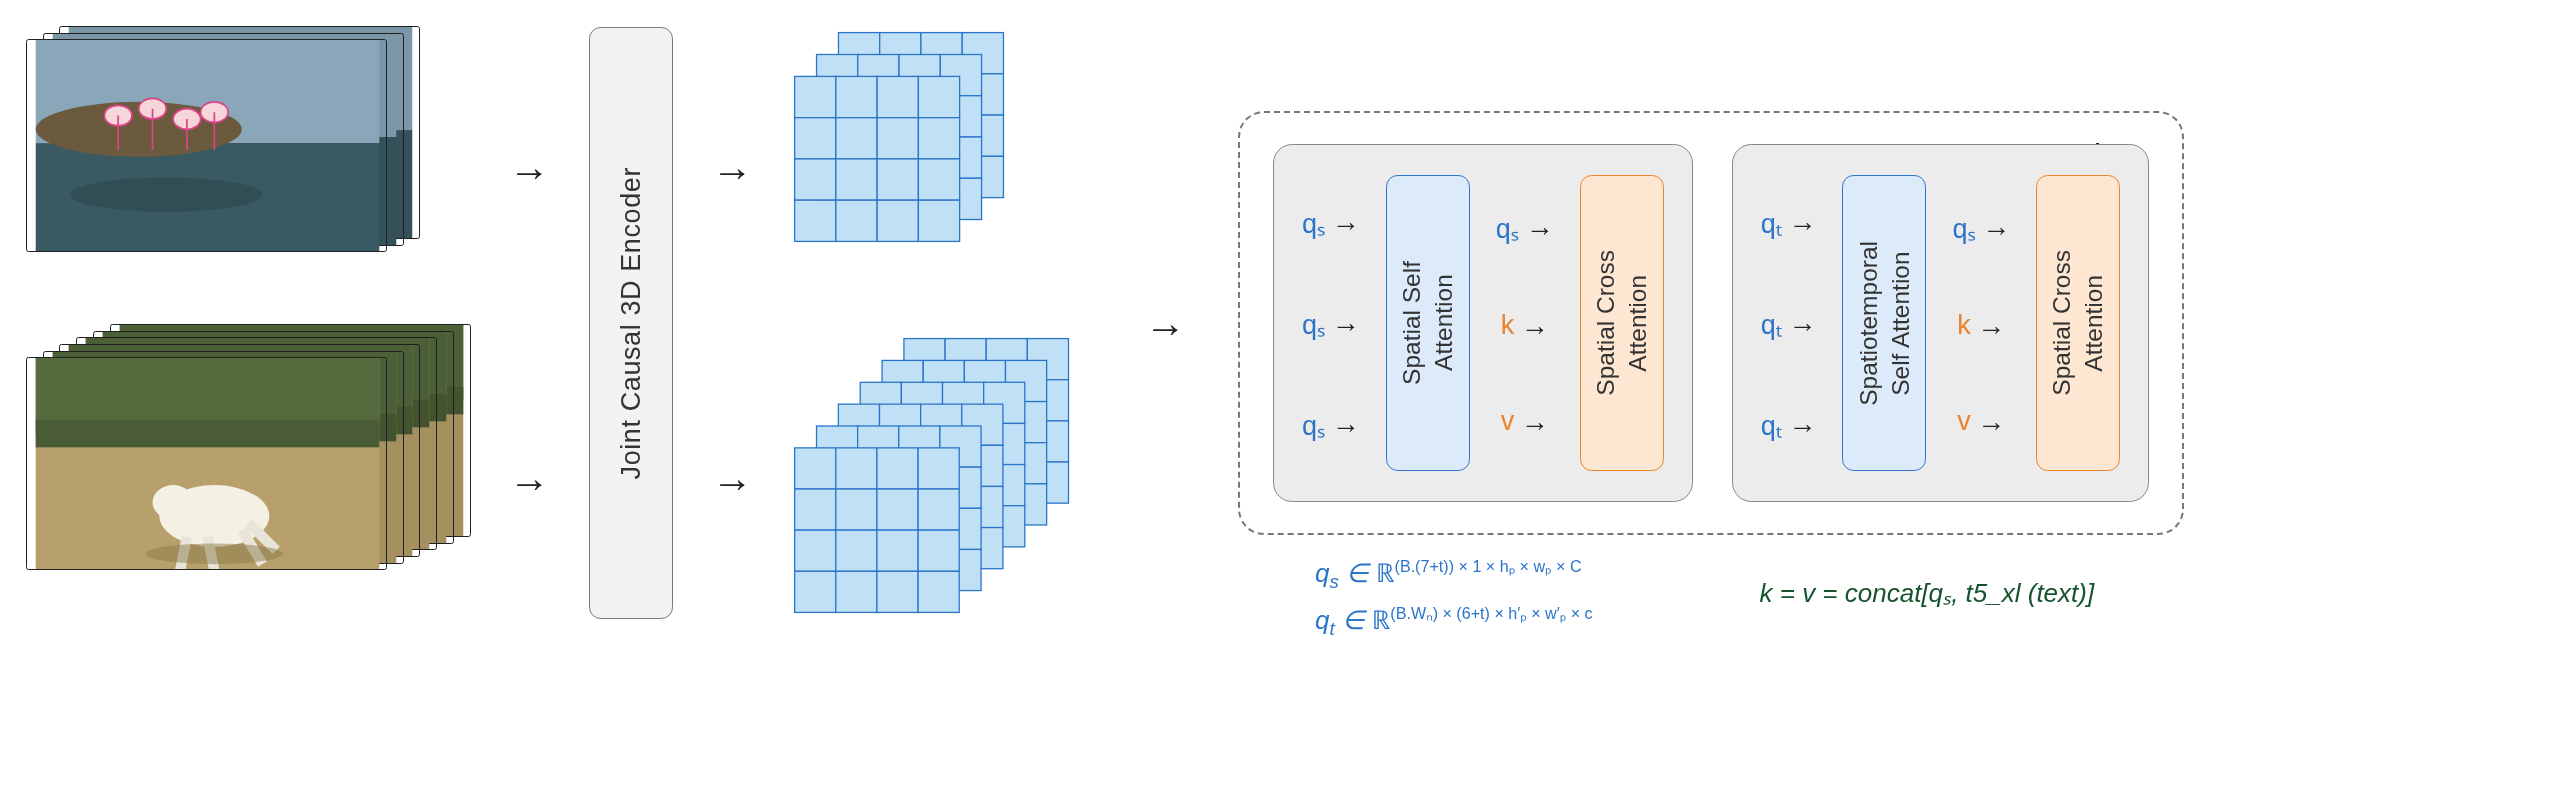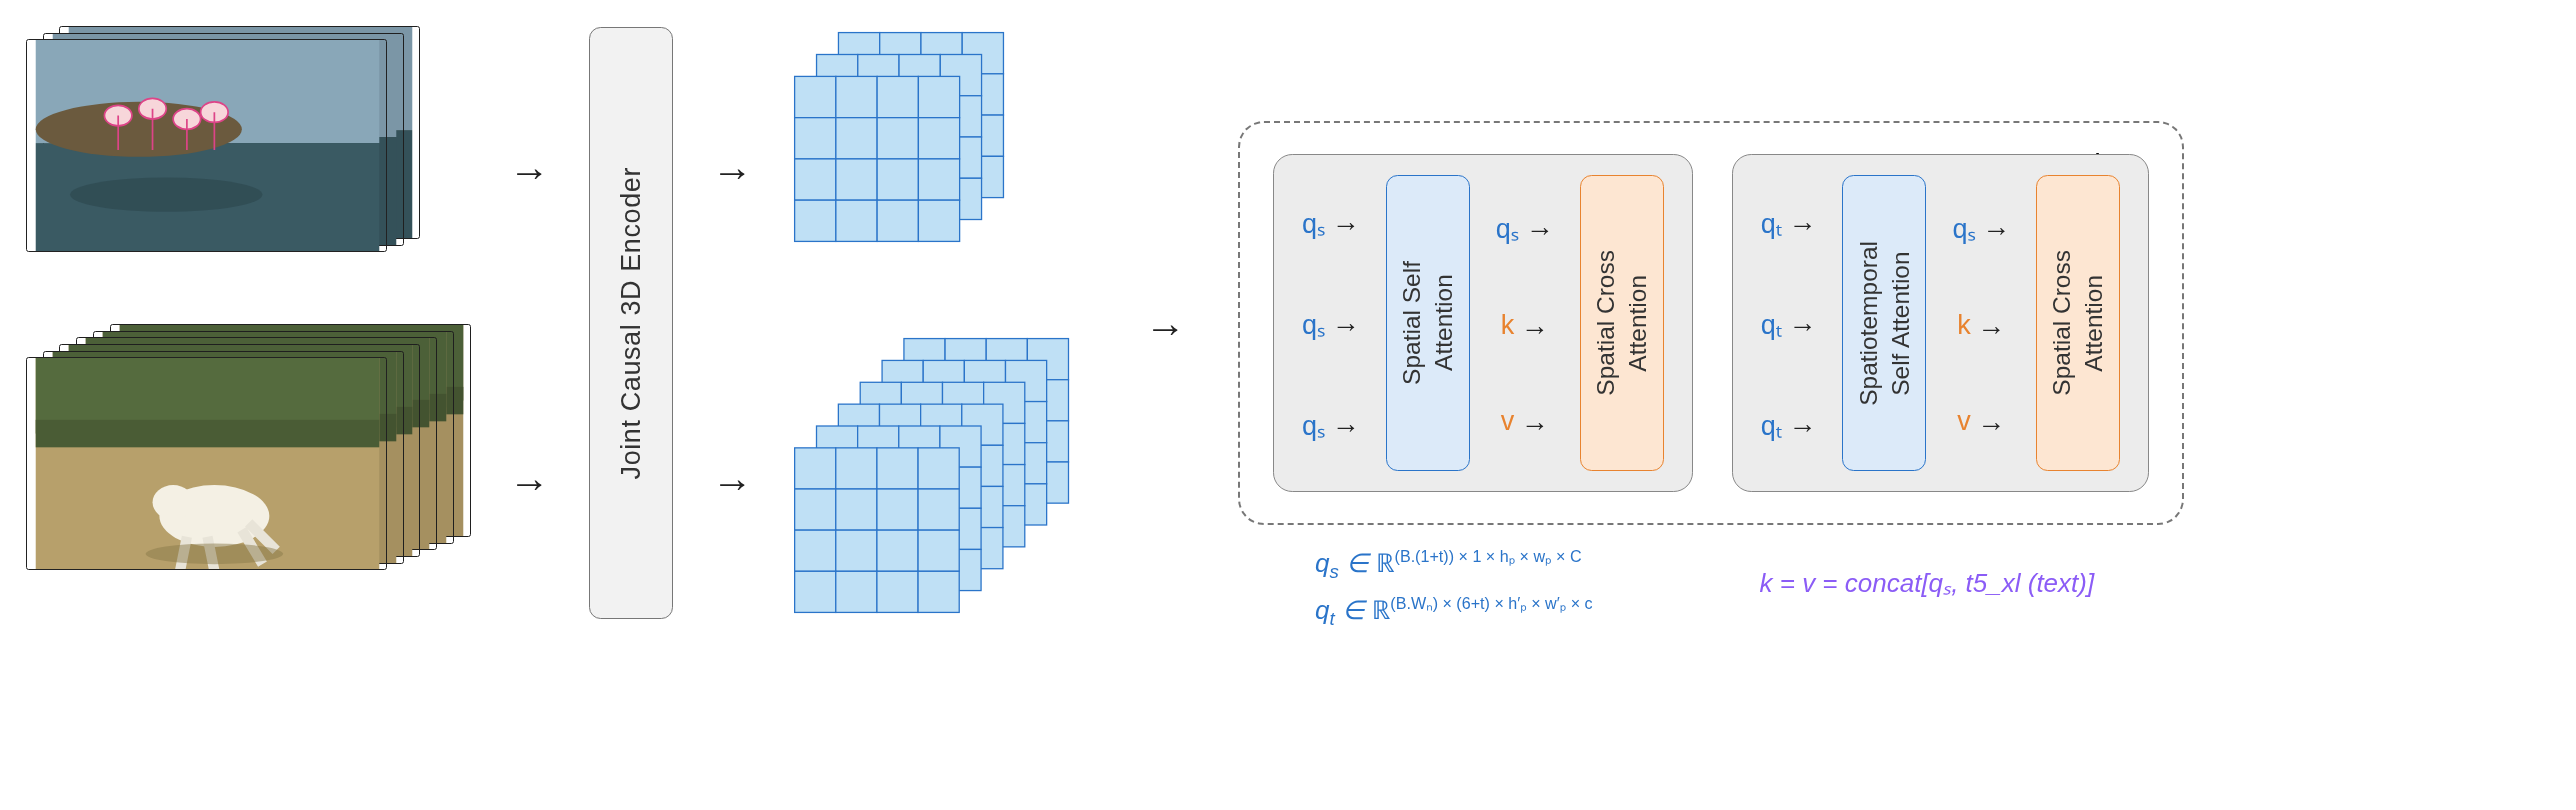--- a/index.html
+++ b/index.html
@@ -64,21 +64,21 @@
     border-radius: 26px;
     padding: 31px 33px 31px 33px;
     display: flex;
     gap: 39px;
     position: relative;
   }
   .attn-group {
     background: #ececec;
     border: 1.3px solid #888;
     border-radius: 19.3px;
-    padding: 20px 28px;
+    padding: 30px 28px;
     display: flex;
     align-items: center;
     gap: 26px;
   }
   .io-col { display: flex; flex-direction: column; gap: 64px; align-items: center; }
   .io-label { font-size: 27px; }
   .io-blue { color: #2a74c9; }
   .io-orange { color: #e8832f; }
   .io-row { display:flex; align-items:center; gap:6.4px;}
   .small-arrow { font-size: 28px; color:#222; }
@@ -106,21 +106,21 @@
     top: 100%;
     left: 0;
     width: 100%;
     padding-top: 19.3px;
     display: flex;
     justify-content: space-between;
     font-size: 26px;
     font-style: italic;
   }
   .eq-blue { color:#2a74c9; }
-  .eq-orange { color:#8b5cf6; margin-right: 90px; margin-top: 19.3px; }
+  .eq-orange { color:#14532d; margin-right: 90px; margin-top: 19.3px; }
   .eq-col { display:flex; flex-direction:column; gap:7.7px; margin-left: 77px;}
   sup { font-size: 0.62em; font-style: normal; }
   sub { font-size: 0.72em; font-style: italic; }
   .rset { font-family: "Cambria Math", serif; font-style: normal; }
 </style>
 </head>
 <body>
 
 <div class="container">
 
@@ -490,21 +490,21 @@
             </div>
           </div>
           <div class="attn-box attn-orange">
             <span class="attn-text">Spatial Cross<br>Attention</span>
           </div>
         </div>
       </div>
 
     <div class="eqs">
       <div class="eq-col eq-blue">
-        <div>q<sub>s</sub> ∈ <span class="rset">ℝ</span><sup>(B.(1+t)) × 1 × hₚ × wₚ × C</sup></div>
+        <div>q<sub>s</sub> ∈ <span class="rset">ℝ</span><sup>(B.(7+t)) × 1 × hₚ × wₚ × C</sup></div>
         <div>q<sub>t</sub>  ∈ <span class="rset">ℝ</span><sup>(B.Wₙ) × (6+t) × h′ₚ × w′ₚ × c</sup></div>
       </div>
       <div class="eq-orange">k = v = concat[qₛ, t5_xl (text)]</div>
     </div>
   </div>
 
 </div>
 
 
 </body></html>

